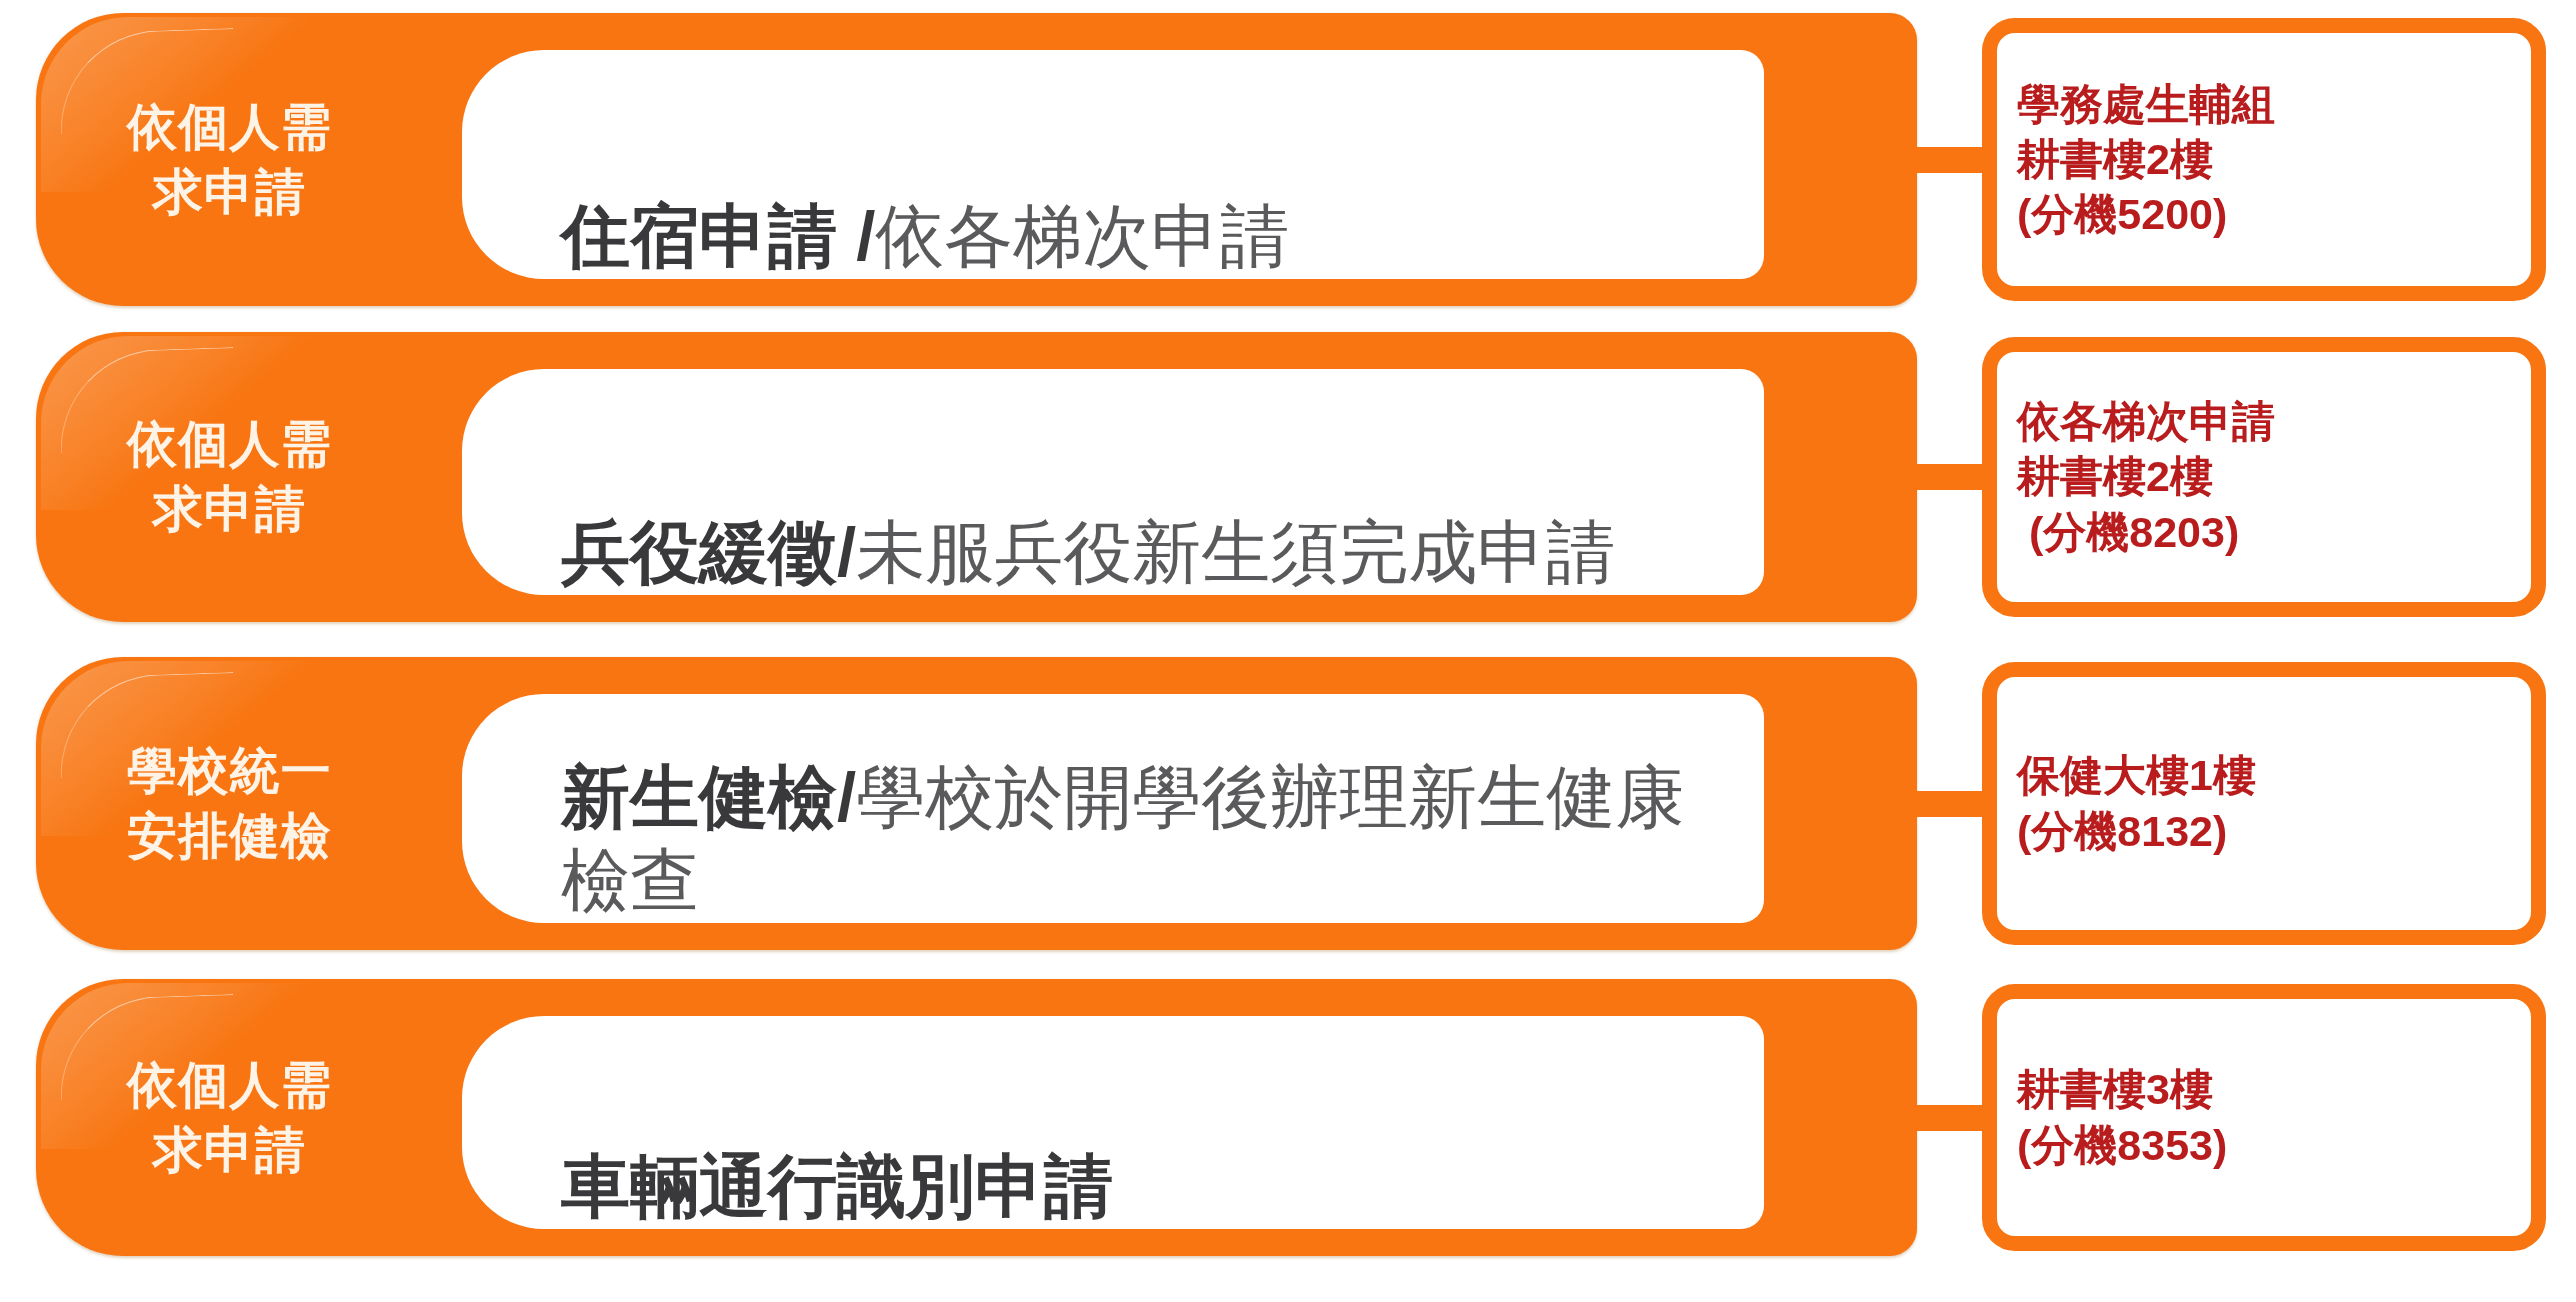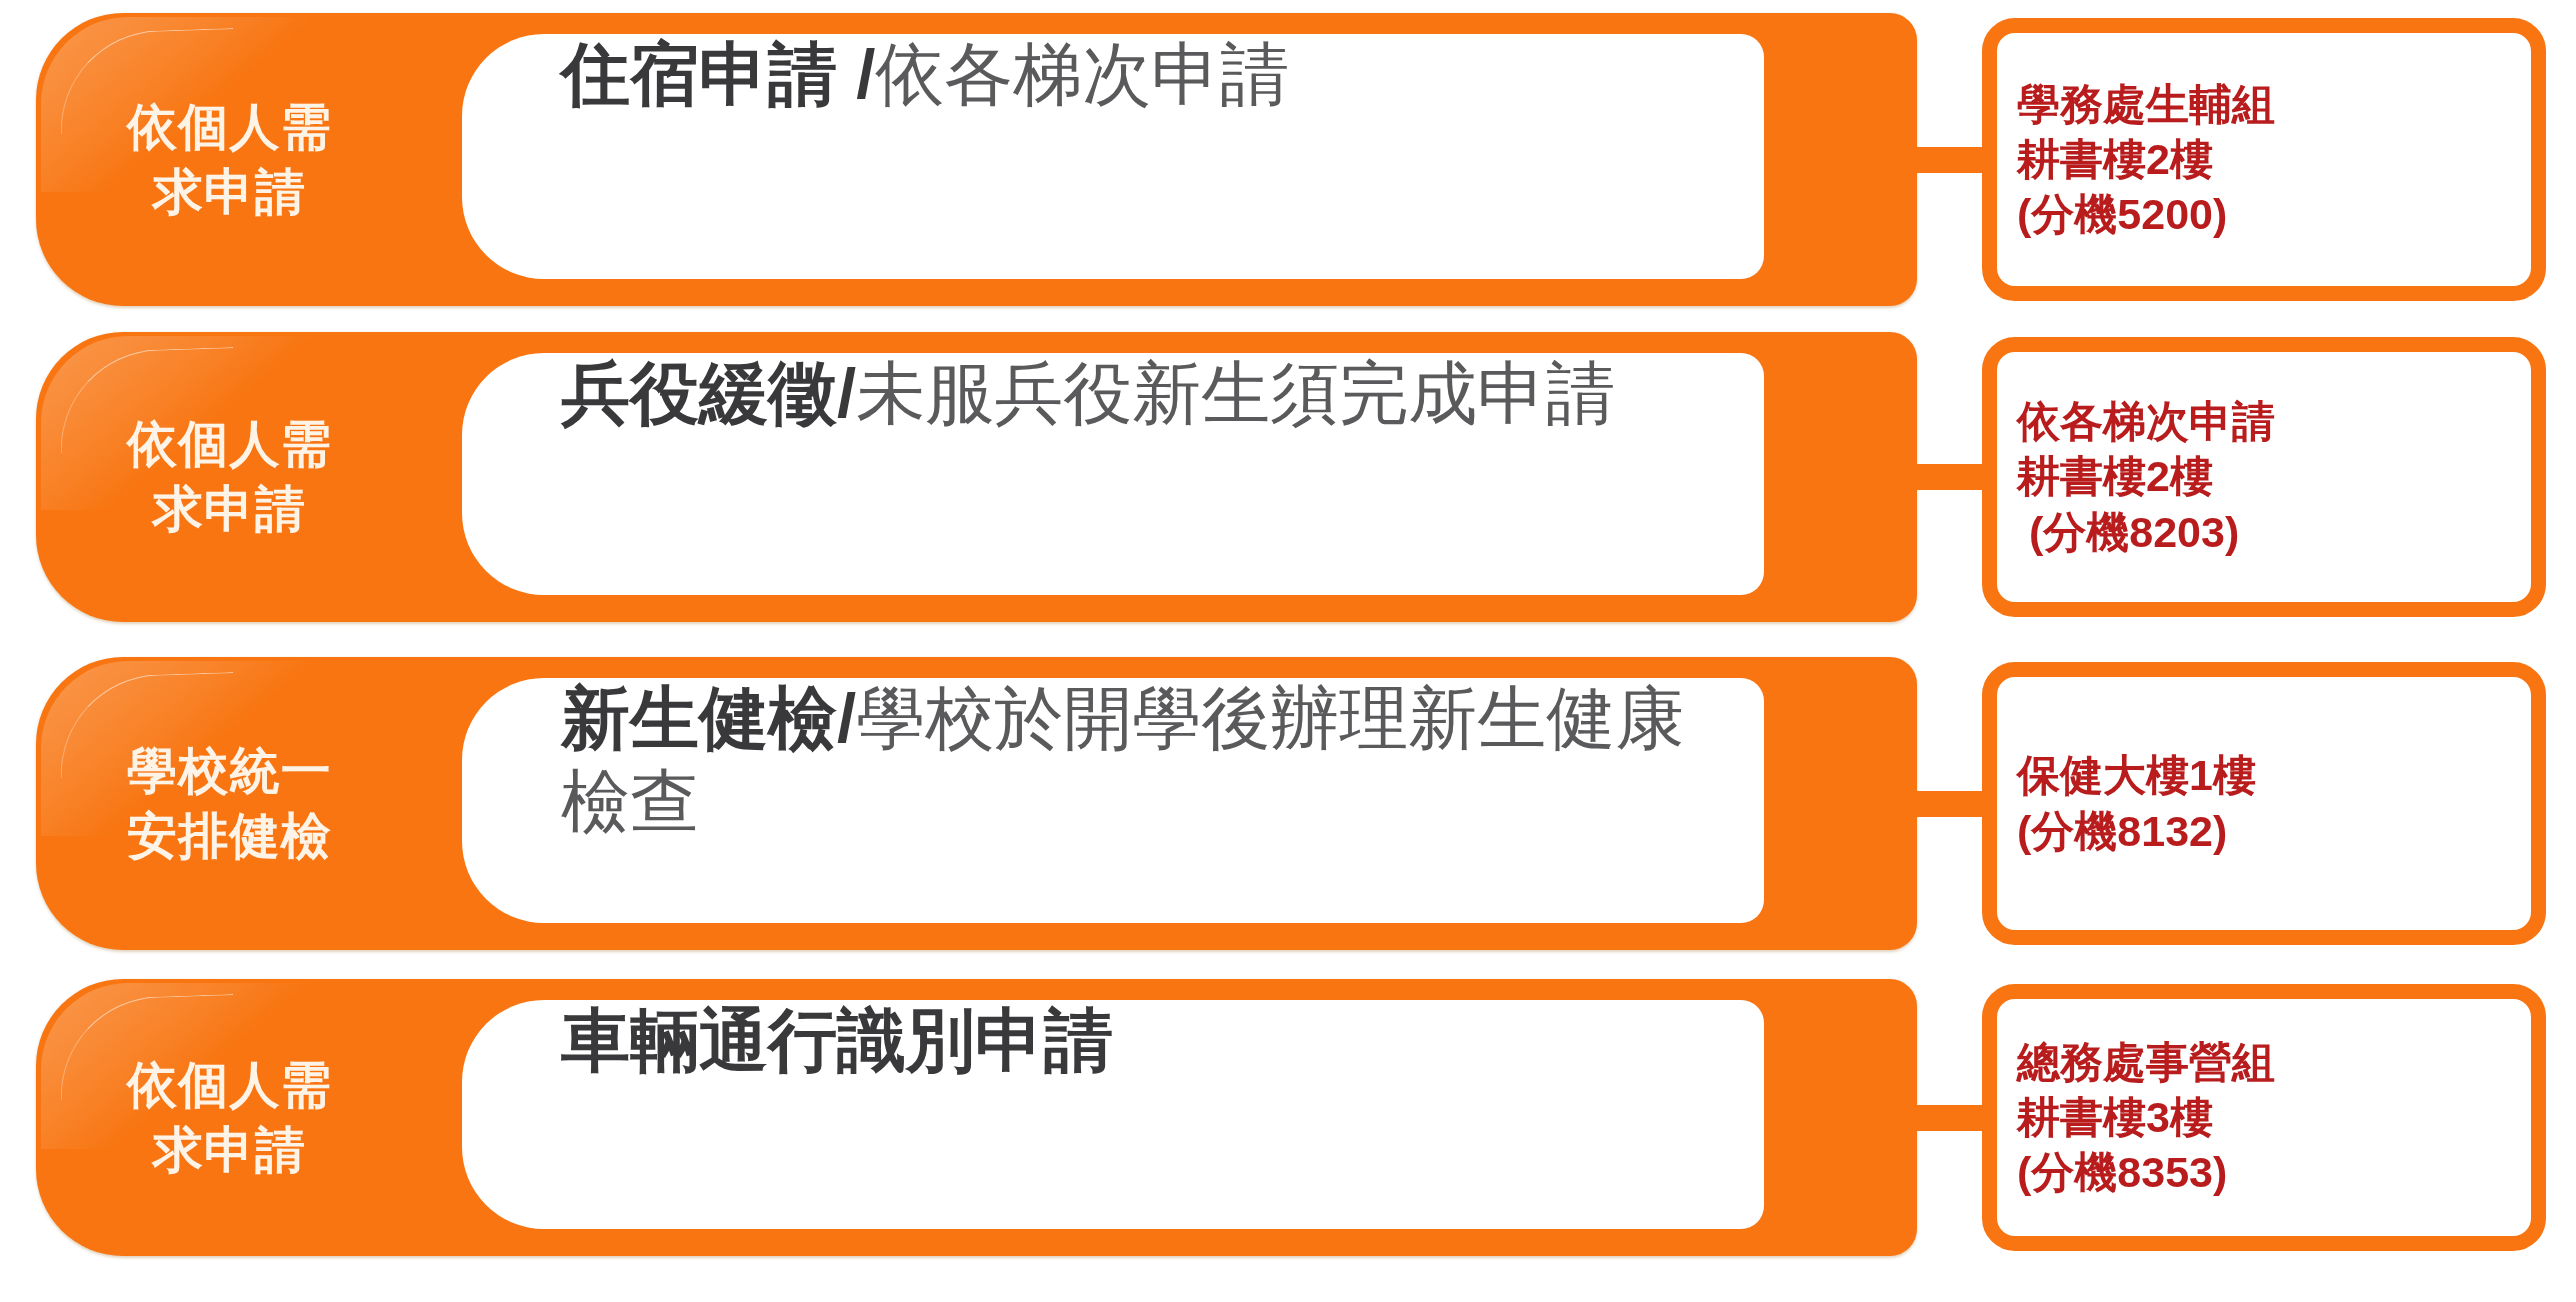--- a/index.html
+++ b/index.html
@@ -38,24 +38,24 @@
   .badge{
     position:absolute;left:49px;top:0;width:361px;height:100%;
     display:flex;flex-direction:column;align-items:center;justify-content:center;
     color:#FDF3E7;font-weight:700;font-size:50px;line-height:1.30;
     letter-spacing:1.2px;white-space:pre-line;text-align:center;
     z-index:3;
   }
 
   
   .card{
-    position:absolute;left:462px;top:21px;width:1302px;bottom:27px;
+    position:absolute;left:462px;top:37px;width:1302px;bottom:27px;
     background:#FFFFFF;
     border-radius:82px 23px 23px 82px;
-    display:flex;align-items:flex-start;
+    display:flex;align-items:flex-end;
     z-index:2;
   }
   .card-inner{padding-left:99px;padding-right:23px;width:100%;box-sizing:border-box;}
   .main-line{
     color:#3B3B3D;font-size:69px;line-height:1.20;
     letter-spacing:0px;
   }
   .main-line .strong{font-weight:700;color:#39393B;}
   .main-line .sub{font-weight:400;color:#5A5A5C;}
 
@@ -150,18 +150,17 @@
   </div>
   <div class="badge">依個人需
 求申請</div>
   <div class="card">
     <div class="card-inner">
       <div class="main-line"><span class="strong">車輛通行識別申請</span><span class="sub"></span></div>
     </div>
   </div>
   <div class="connector"></div>
   <div class="contact">
-    <div>總務處事營組</div>
     <div>耕書樓3樓</div>
     <div>(分機8353)</div>
   </div>
 </div>
 
 
 </body></html>

